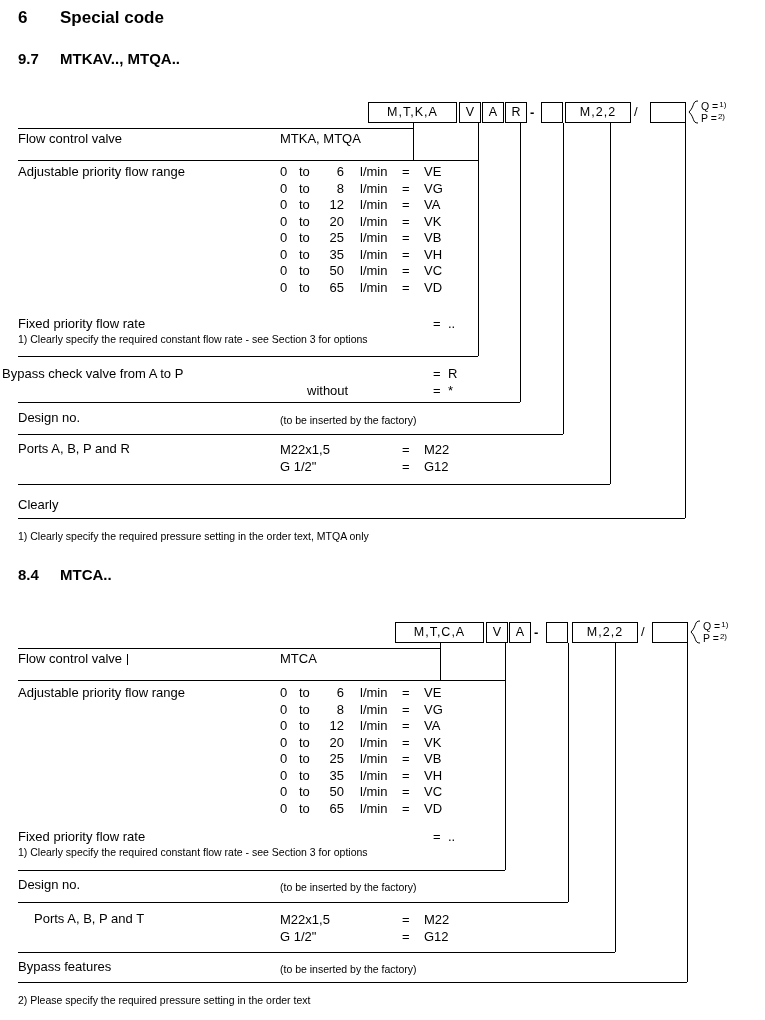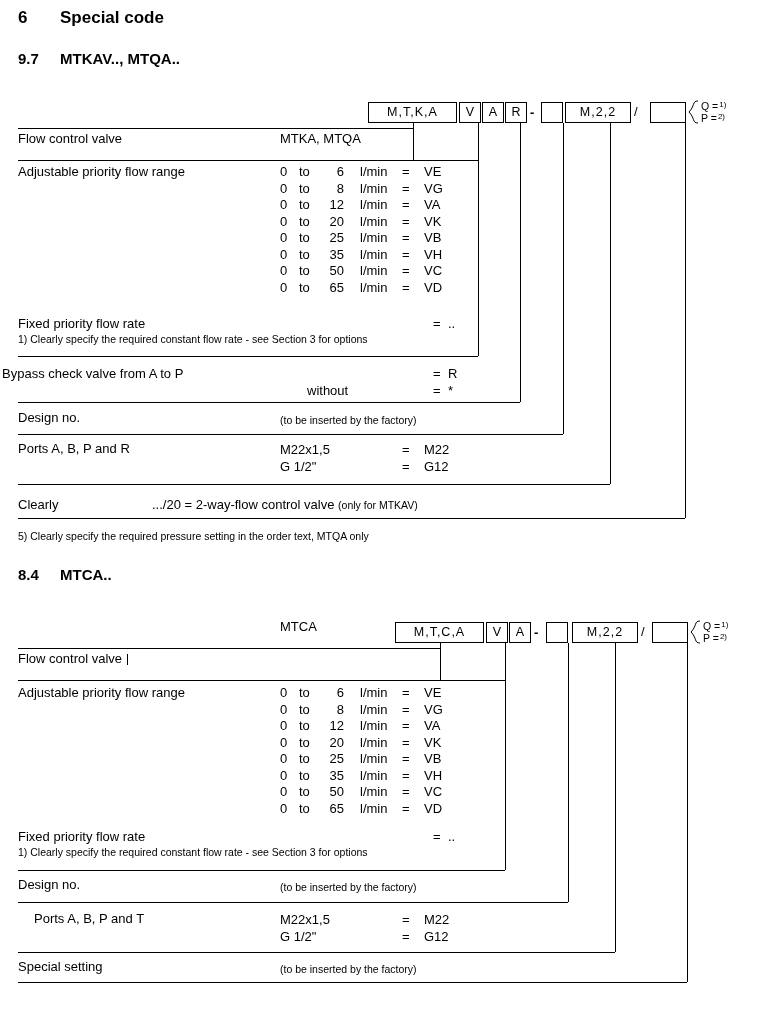--- a/index.html
+++ b/index.html
@@ -157,23 +157,22 @@
       <span>M22</span>
     </div>
       <div class="prow">
       <span class="pc1">G 1/2"</span>
       <span class="pc2">=</span>
       <span>G12</span>
     </div>
     </div>
 
   <div class="txt" style="left:18px;top:498px">Clearly</div>
-  <div class="txt" style="left:152px;top:498px"><span>.../20 = 2-way-flow control valve</span> <span class="sm">(only for MTKAV)</span></div>
-
-  <div class="txt sm" style="left:18px;top:530px">5) Clearly specify the required pressure setting in the order text, MTQA only</div>
+
+  <div class="txt sm" style="left:18px;top:530px">1) Clearly specify the required pressure setting in the order text, MTQA only</div>
 
   <div class="txt h2" style="left:18px;top:566px">8.4</div>
   <div class="txt h2" style="left:60px;top:566px">MTCA..</div>
 
   <div class="box grp" style="left:395px;top:622px;width:87px">M,T,C,A</div>
   <div class="box" style="left:486px;top:622px;width:20px">V</div>
   <div class="box" style="left:509px;top:622px;width:20px">A</div>
   <div class="sep" style="left:534px;top:626px">-</div>
   <div class="box" style="left:546px;top:622px;width:20px"></div>
   <div class="box grp" style="left:572px;top:622px;width:64px">M,2,2</div>
@@ -193,21 +192,21 @@
 
   <div class="hline" style="left:18px;top:648px;width:422px"></div>
   <div class="hline" style="left:18px;top:680px;width:487px"></div>
   <div class="hline" style="left:18px;top:870px;width:487px"></div>
   <div class="hline" style="left:18px;top:902px;width:550px"></div>
   <div class="hline" style="left:18px;top:952px;width:597px"></div>
   <div class="hline" style="left:18px;top:982px;width:669px"></div>
 
   <div class="txt" style="left:18px;top:652px">Flow control valve</div>
   <div class="vline" style="left:127px;top:654px;height:11px"></div>
-  <div class="txt" style="left:280px;top:620px">MTCA</div>
+  <div class="txt" style="left:280px;top:652px">MTCA</div>
 
   <div class="txt" style="left:18px;top:686px">Adjustable priority flow range</div>
   <div class="txt" style="left:280px;top:685px">
       <div class="frow">
       <span class="fc1">0</span>
       <span class="fc2">to</span>
       <span class="fc3">6</span>
       <span class="fc4">l/min</span>
       <span class="fc5">=</span>
       <span class="fc6">VE</span>
@@ -285,17 +284,18 @@
       <span class="pc2">=</span>
       <span>M22</span>
     </div>
       <div class="prow">
       <span class="pc1">G 1/2"</span>
       <span class="pc2">=</span>
       <span>G12</span>
     </div>
     </div>
 
-  <div class="txt" style="left:18px;top:960px">Special setting</div>
+  <div class="txt" style="left:18px;top:960px">Bypass features</div>
   <div class="txt sm" style="left:280px;top:963px">(to be inserted by the factory)</div>
 
+  <div class="txt sm" style="left:18px;top:994px">2) Please specify the required pressure setting in the order text</div>
 
 </div>
 
 </body></html>

